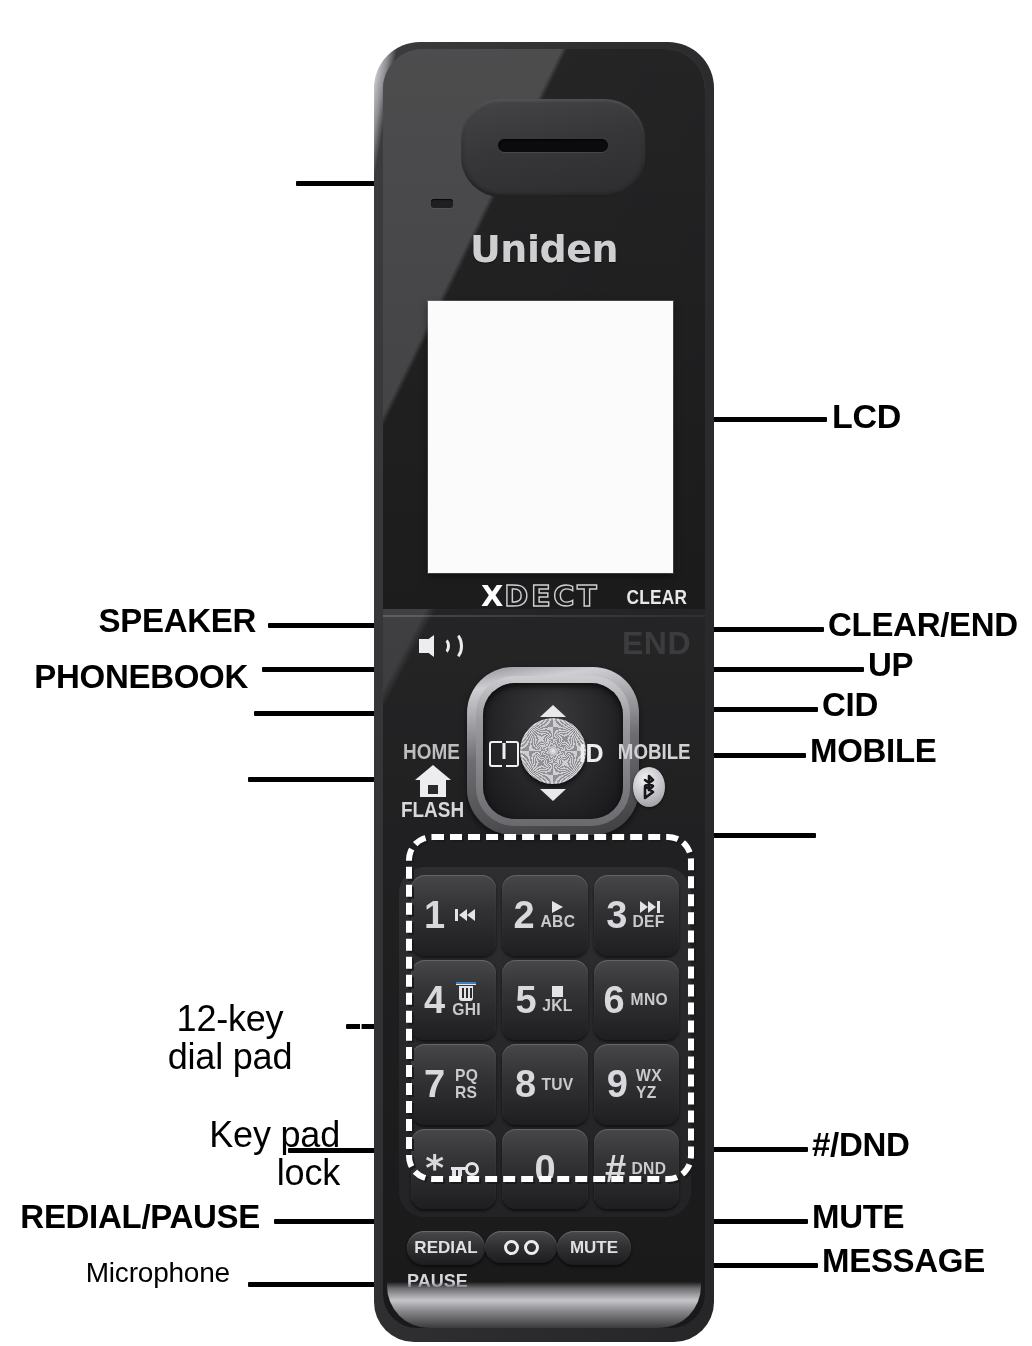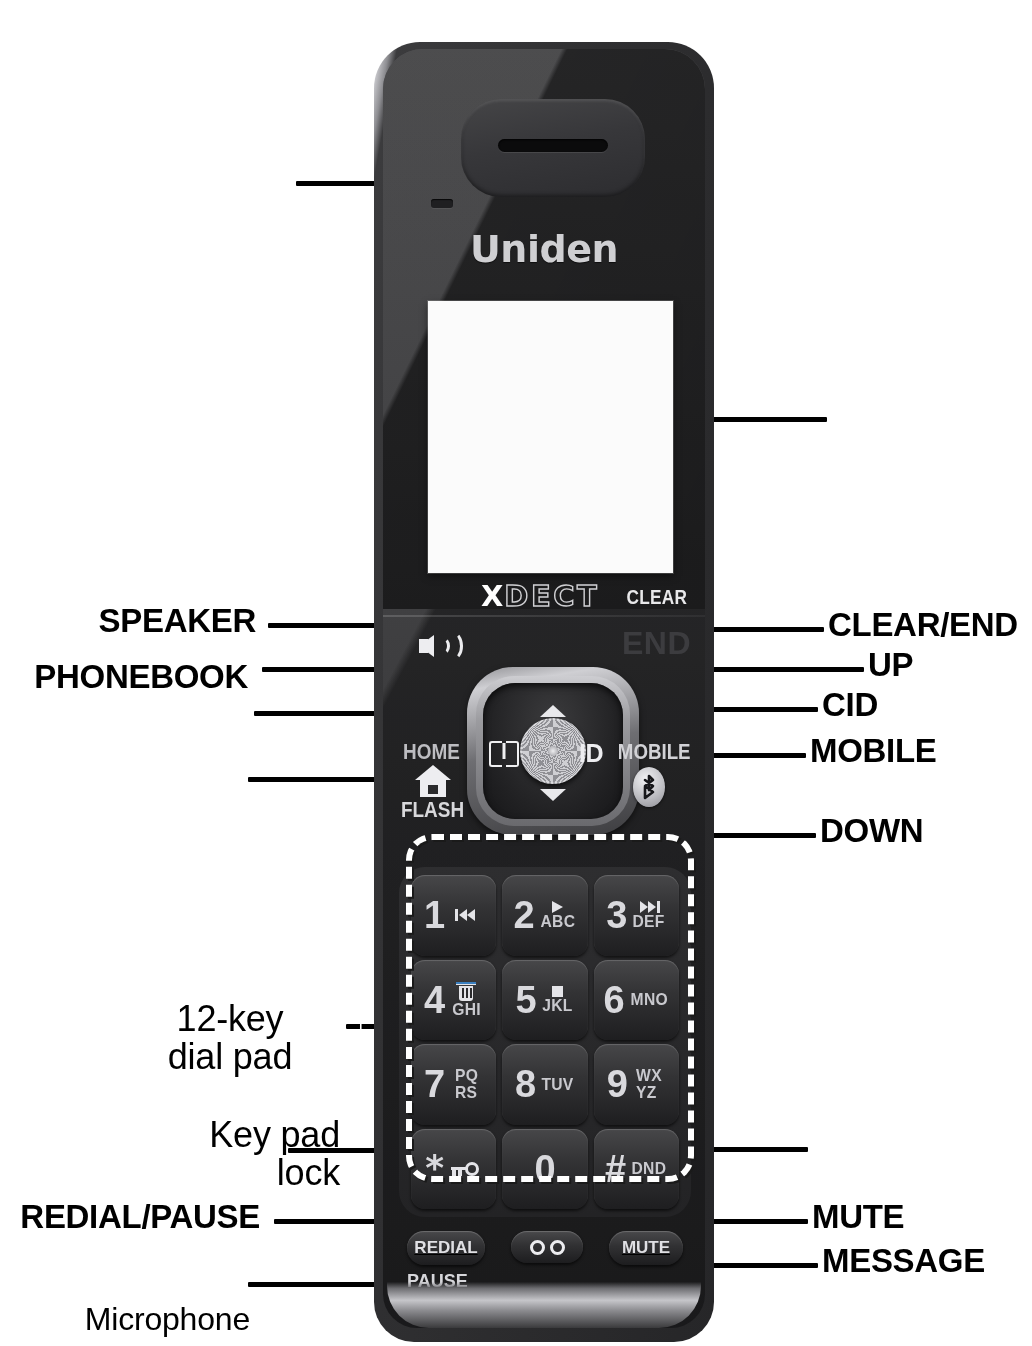--- a/index.html
+++ b/index.html
@@ -396,23 +396,22 @@
     border-radius: 26px;
     pointer-events: none;
     z-index: 5;
     transform: translate(2px, 2px);
   }
 
   
   .bottom-row {
     position: absolute; left: 16px; top: 1182px;
     width: 292px; height: 60px;
-    display: flex; align-items: flex-start; justify-content: space-between;
+    display: flex; align-items: flex-start; 
     padding: 0 8px;
-    text-decoration: underline;
   }
   .pill {
     border-radius: 18px;
     background: linear-gradient(180deg,#49494b 0%, #313133 45%, #1d1d1f 100%);
     box-shadow: inset 0 1px 1px rgba(255,255,255,0.2), 0 2px 3px rgba(0,0,0,0.6);
     display: flex; align-items: center; justify-content: center;
     color: #e0e0e4;
     font-family: "Liberation Sans", sans-serif;
     font-weight: bold;
     font-size: 19px;
@@ -465,40 +464,41 @@
 dial pad</div>
   <div class="leader dashed" style="left:346px; top:1024px; width:68px;"></div>
 
   <div class="callout reg left" style="left:110px; top:1116px; width:230px; font-size:36px;">Key pad
 lock</div>
   <div class="leader" style="left:288px; top:1148px; width:150px;"></div>
 
   <div class="callout bold left" style="left:10px; top:1200px; width:250px; font-size:33px;">REDIAL/PAUSE</div>
   <div class="leader" style="left:274px; top:1219px; width:160px;"></div>
 
-  <div class="callout reg left" style="left:20px; top:1258px; width:230px; font-size:32px;margin-top:45px;">Microphone</div>
+  <div class="callout reg left" style="left:0; top:1258px; width:230px; font-size:28px;">Microphone</div>
   <div class="leader" style="left:248px; top:1282px; width:246px;"></div>
 
+  <div class="callout bold right" style="left:832px; top:398px; width:180px; font-size:34px;">LCD</div>
   <div class="leader" style="left:655px; top:417px; width:172px;"></div>
 
   <div class="callout bold right" style="left:828px; top:608px; width:210px; font-size:33px;">CLEAR/END</div>
   <div class="leader" style="left:688px; top:627px; width:136px;"></div>
 
   <div class="callout bold right" style="left:868px; top:648px; width:140px; font-size:33px;">UP</div>
   <div class="leader" style="left:528px; top:667px; width:336px;"></div>
 
   <div class="callout bold right" style="left:822px; top:688px; width:140px; font-size:33px;">CID</div>
   <div class="leader" style="left:590px; top:707px; width:228px;"></div>
 
   <div class="callout bold right" style="left:810px; top:734px; width:190px; font-size:33px;">MOBILE</div>
   <div class="leader" style="left:666px; top:753px; width:140px;"></div>
 
-  <div class="callout bold right" style="left:820px; top:814px; width:170px; font-size:33px;">DOWN</div>
   <div class="leader" style="left:536px; top:833px; width:280px;"></div>
 
+  <div class="callout bold right" style="left:812px; top:1128px; width:180px; font-size:33px;">#/DND</div>
   <div class="leader" style="left:662px; top:1147px; width:146px;"></div>
 
   <div class="callout bold right" style="left:812px; top:1200px; width:170px; font-size:33px;">MUTE</div>
   <div class="leader" style="left:672px; top:1219px; width:136px;"></div>
 
   <div class="callout bold right" style="left:822px; top:1244px; width:210px; font-size:33px;">MESSAGE</div>
   <div class="leader" style="left:546px; top:1263px; width:272px;"></div>
   <div class="leader" style="left:546px; top:1206px; width:5px; height:60px;"></div>
 
   <div class="leader" style="left:530px; top:667px; width:5px; height:58px;"></div>

